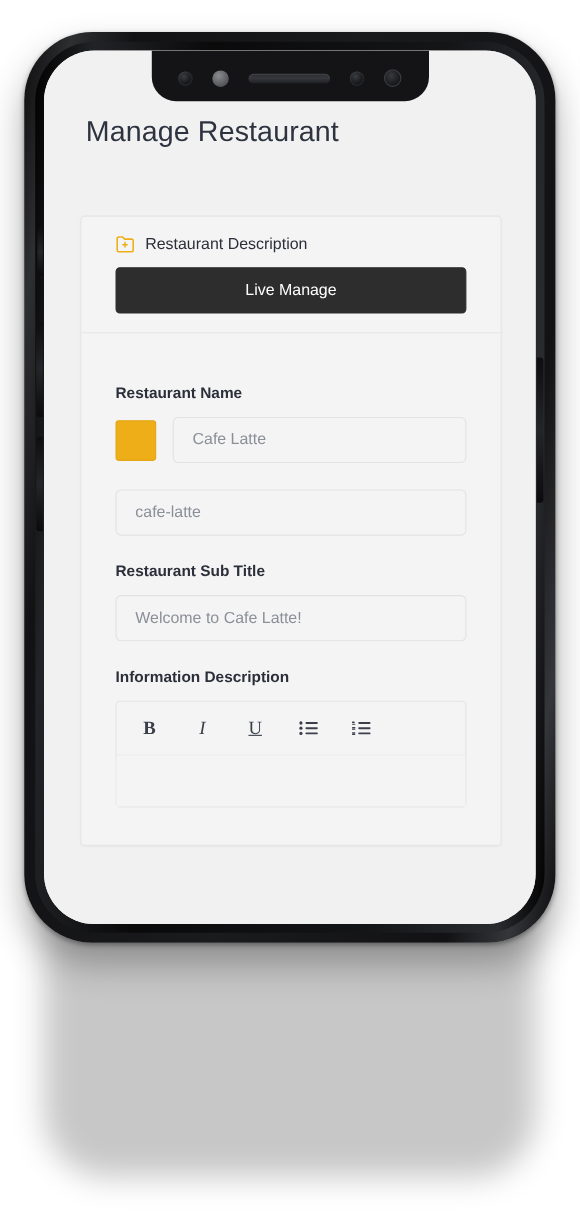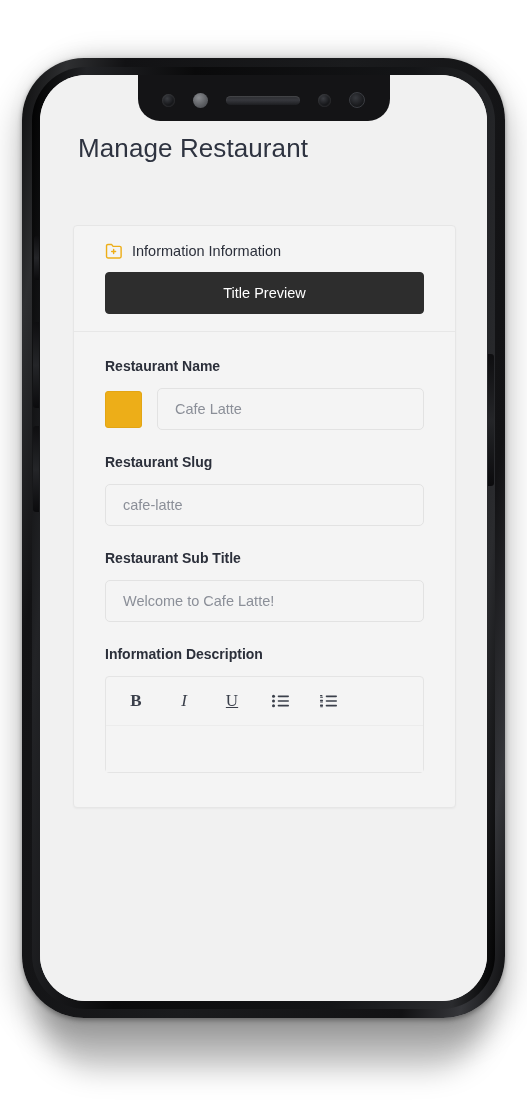--- a/index.html
+++ b/index.html
@@ -27,23 +27,23 @@
     width: 447px;
     height: 1010px;
     border-radius: 58px;
     background: rgba(0,0,0,0.22);
     filter: blur(14px);
   }
 
   .phone-frame {
     position: absolute;
     left: 22px;
-    top: 58px;
+    top: 29px;
     width: 483px;
-    height: 960px;
+    height: 828px;
     border-radius: 62px;
     background: linear-gradient(100deg, #0c0c0d 0%, #2e2f31 7%, #121214 16%, #1a1b1d 50%, #121214 84%, #35363a 93%, #0b0b0c 100%);
     box-shadow: 0 18px 34px rgba(0,0,0,0.30), 0 2px 5px rgba(0,0,0,0.35);
     overflow: hidden;
   }
 
   .phone-inner-bevel {
     position: absolute;
     left: 10px;
     top: 9px;
@@ -168,21 +168,21 @@
     border-radius: 4px;
     padding: 12px 8px;
     font-size: 14.5px;
     font-family: "Liberation Sans", sans-serif;
     cursor: pointer;
     text-align: center;
   }
 
   .card-body { padding: 26px 31px 10px 31px; }
 
-  .field { margin-bottom: 24px; }
+  .field { margin-bottom: 24px; margin-top: 20px; }
 
   .field-label {
     display: block;
     font-size: 14px;
     font-weight: 700;
     color: #2b2f3a;
     margin-bottom: 14px;
   }
 
   .input-row { display: flex; align-items: stretch; gap: 15px; }
@@ -283,37 +283,36 @@
         <div class="card">
 
           <div class="card-header">
             <div class="card-header-title">
               <span>
                 <svg class="folder-icon" width="18" height="16" viewBox="0 0 20 18" fill="none" stroke="#edae18" stroke-width="1.6" stroke-linecap="round" stroke-linejoin="round">
                   <path d="M1.6 15.2V3.2a1.6 1.6 0 0 1 1.6-1.6h4l1.8 2.2h7.4a1.6 1.6 0 0 1 1.6 1.6v9.8a1.6 1.6 0 0 1-1.6 1.6H3.2a1.6 1.6 0 0 1-1.6-1.6z"></path>
                   <path d="M9.6 7.4v4.4M7.4 9.6h4.4"></path>
                 </svg>
               </span>
-              <span>Information Information</span>
-            </div>
-            <button class="live-preview-btn">Title Preview</button>
+              <span>Restaurant Description</span>
+            </div>
+            <button class="live-preview-btn">Live Manage</button>
           </div>
 
           <div class="card-body">
 
             <div class="field">
               <label class="field-label">Restaurant Name</label>
               <div class="input-row">
                 <div class="color-swatch"></div>
                 <input class="text-input" type="text" placeholder="Cafe Latte" style="">
               </div>
             </div>
 
             <div class="field">
-              <label class="field-label">Restaurant Slug</label>
               <input class="text-input" type="text" placeholder="cafe-latte" style="">
             </div>
 
             <div class="field">
               <label class="field-label">Restaurant Sub Title</label>
               <input class="text-input" type="text" placeholder="Welcome to Cafe Latte!" style="">
             </div>
 
 
             <div class="field">

